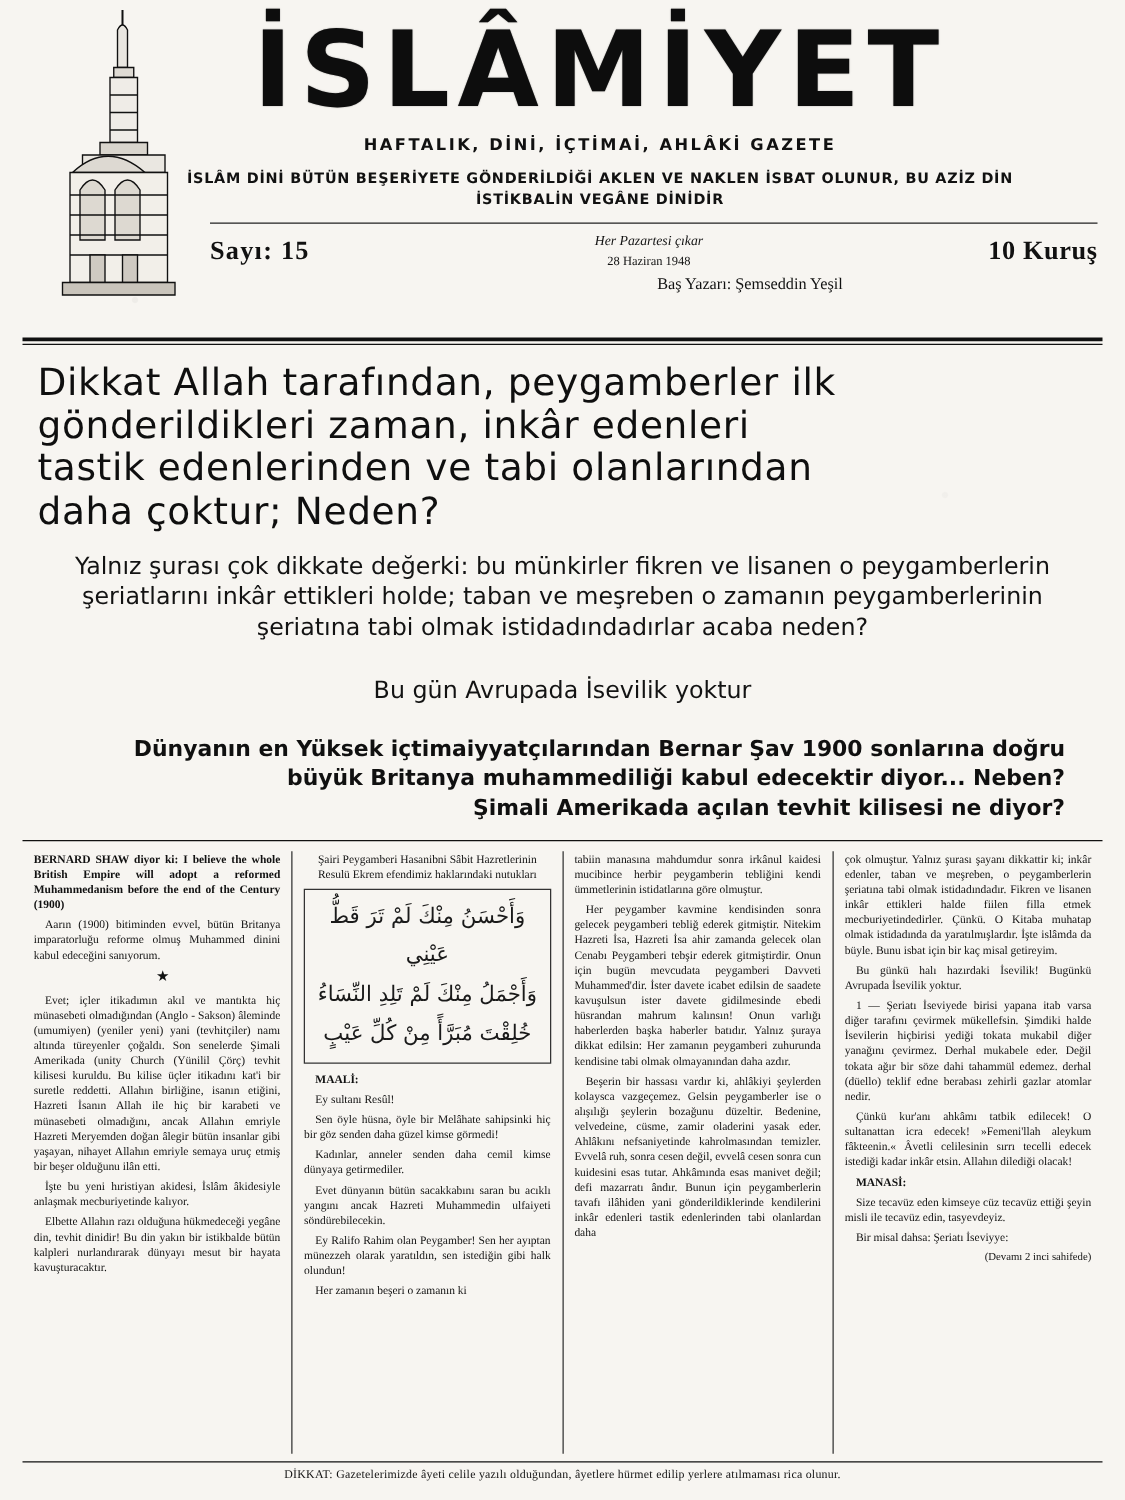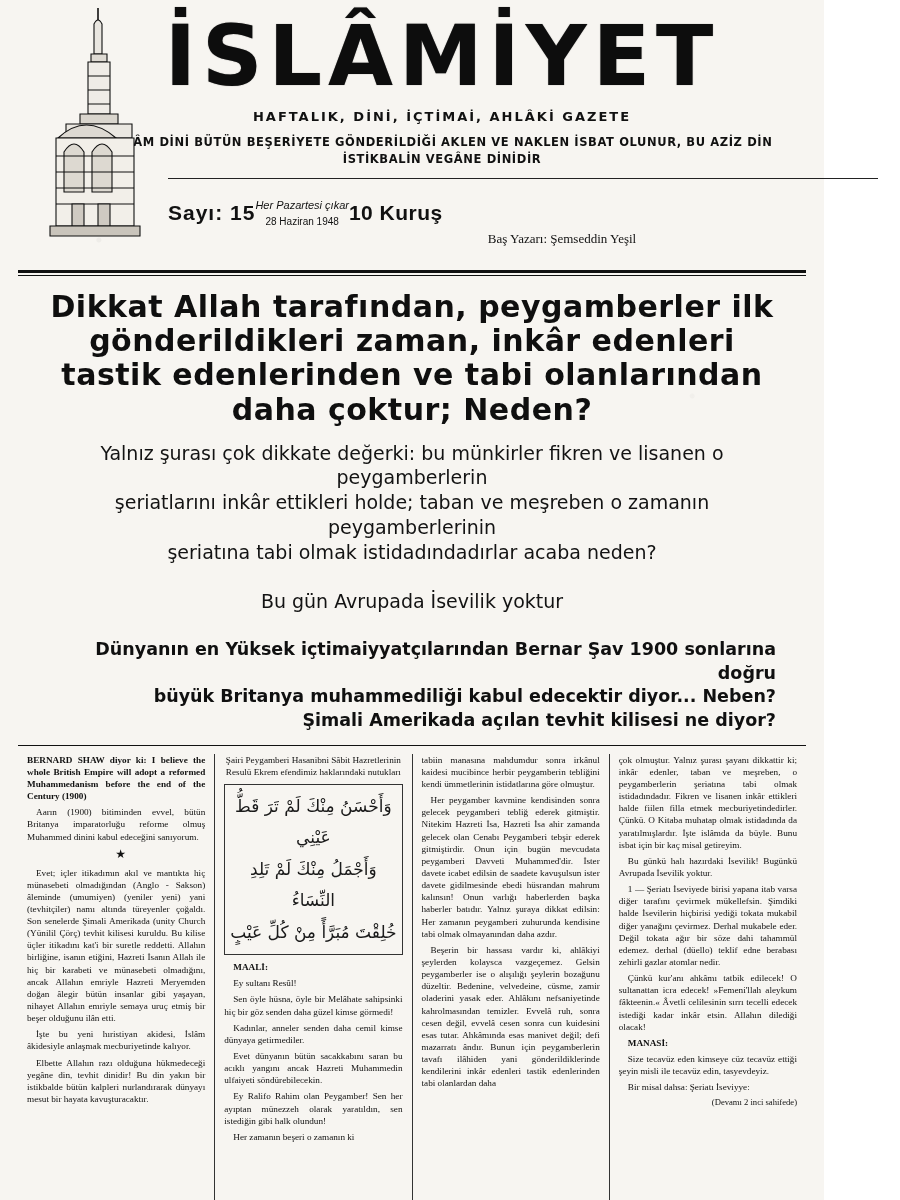--- a/index.html
+++ b/index.html
@@ -9,21 +9,21 @@
   }
   body {
     width: 900px;
     height: 1200px;
     font-family: "Liberation Serif", serif;
     color: #111;
     position: relative;
     overflow: hidden;
   }
   .page {
-    width: 824px;
+    width: 900px;
     height: 1200px;
     position: relative;
     background: #f7f5f1;
     background-image:
       radial-gradient(circle at 12% 20%, rgba(0,0,0,0.035) 0 2px, transparent 3px),
       radial-gradient(circle at 63% 71%, rgba(0,0,0,0.03) 0 2px, transparent 3px),
       radial-gradient(circle at 84% 33%, rgba(0,0,0,0.025) 0 2px, transparent 3px);
     padding: 0 18px;
     box-sizing: border-box;
   }
@@ -70,23 +70,24 @@
     line-height: 1.5;
   }
   .masthead-rule {
     margin: 10px 0 0 150px;
     border-top: 1px solid #222;
     width: 710px;
   }
   .masthead-meta {
     display: flex;
     align-items: center;
-    margin: 18px 0 0 150px;
+    justify-content: space-between;
+    margin: 6px 0 0 150px;
     width: 710px;
-    font-family: Liberation Sans, sans-serif;
+    font-family: Liberation Serif, serif;
   }
   .meta-issue {
     font-size: 21px;
     font-weight: bold;
     letter-spacing: 1px;
   }
   .meta-center {
     text-align: center;
     font-size: 11px;
     line-height: 1.5;
@@ -108,23 +109,23 @@
     border-top: 3px solid #111;
     margin: 8px 0 0 0;
   }
   .thin-rule {
     border-top: 1px solid #111;
     margin: 2px 0 0 0;
   }
 
   
   .headline {
-    text-align: center;
-    font-family: "DejaVu Sans", sans-serif;
-    font-weight: bold;
+    text-align: left;
+    font-family: "DejaVu Sans", sans-serif;
+    font-weight: normal;
     font-size: 30px;
     line-height: 1.14;
     letter-spacing: 0.5px;
     margin: 14px 12px 0 12px;
     color: #0f0f0f;
   }
   .subhead {
     text-align: center;
     font-family: "DejaVu Sans", sans-serif;
     font-size: 19px;

